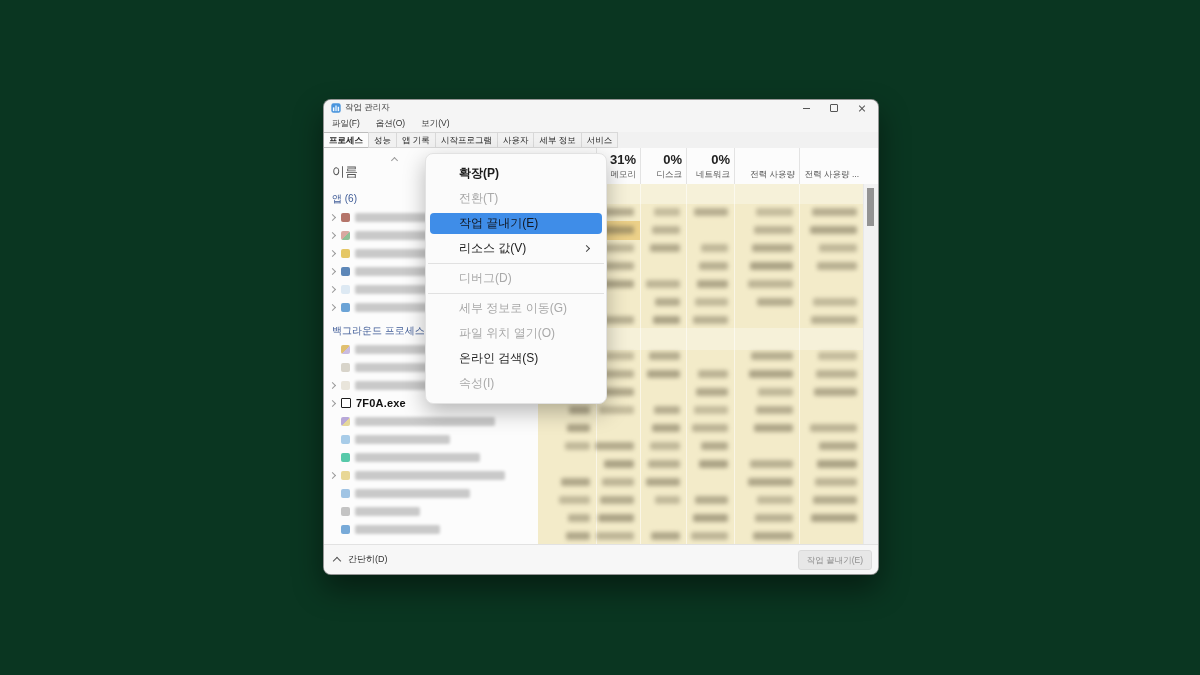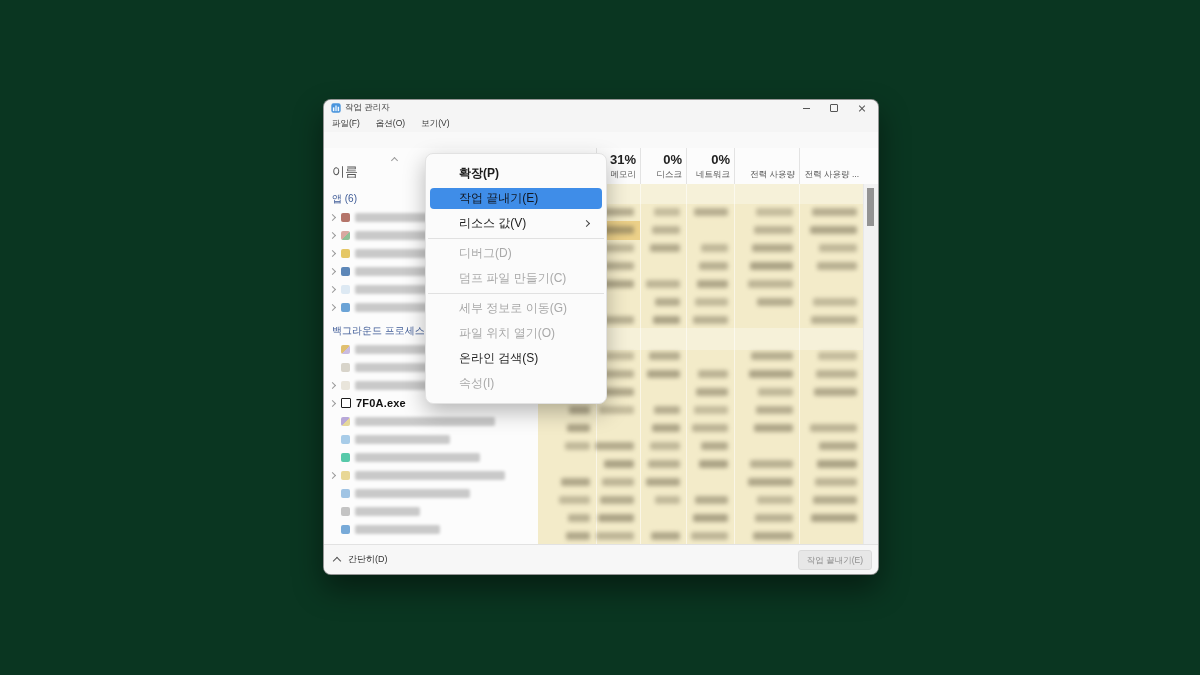--- a/index.html
+++ b/index.html
@@ -95,20 +95,29 @@
           </span>
         </div>
     </div>
 
     <div class="mbar">
       <span class="mitem">파일(F)</span>
       <span class="mitem">옵션(O)</span>
       <span class="mitem">보기(V)</span>
     </div>
 
+    <div class="tabs">
+      <span class="tab active">프로세스</span>
+      <span class="tab">성능</span>
+      <span class="tab">앱 기록</span>
+      <span class="tab">시작프로그램</span>
+      <span class="tab">사용자</span>
+      <span class="tab">세부 정보</span>
+      <span class="tab">서비스</span>
+    </div>
 
     <div class="chead">
       <span class="sortchev chev" style="transform:rotate(-45deg);"></span>
       <span class="namehdr">이름</span>
       <div class="chcell" style="left:272px;width:44px;">
         <span class="chpct">31%</span>
         <span class="chlbl">메모리</span>
       </div>
       <div class="chcell" style="left:316px;width:46px;">
         <span class="chpct">0%</span>
@@ -325,25 +334,25 @@
     </div>
 
     <div class="foot">
       <span class="fchev"></span>
       <span class="flbl">간단히(D)</span>
       <span class="fbtn">작업 끝내기(E)</span>
     </div>
 
     <div class="cmenu">
       <div class="ci default">확장(P)</div>
+      <div class="ci disabled">전환(T)</div>
       <div class="ci selected">작업 끝내기(E)</div>
       <div class="ci"><span>리소스 값(V)</span><span class="subarr"></span></div>
       <div class="csep"></div>
       <div class="ci disabled">디버그(D)</div>
-      <div class="ci disabled">덤프 파일 만들기(C)</div>
       <div class="csep"></div>
       <div class="ci disabled">세부 정보로 이동(G)</div>
       <div class="ci disabled">파일 위치 열기(O)</div>
       <div class="ci">온라인 검색(S)</div>
       <div class="ci disabled">속성(I)</div>
     </div>
 
   </div>
 </div>
 

